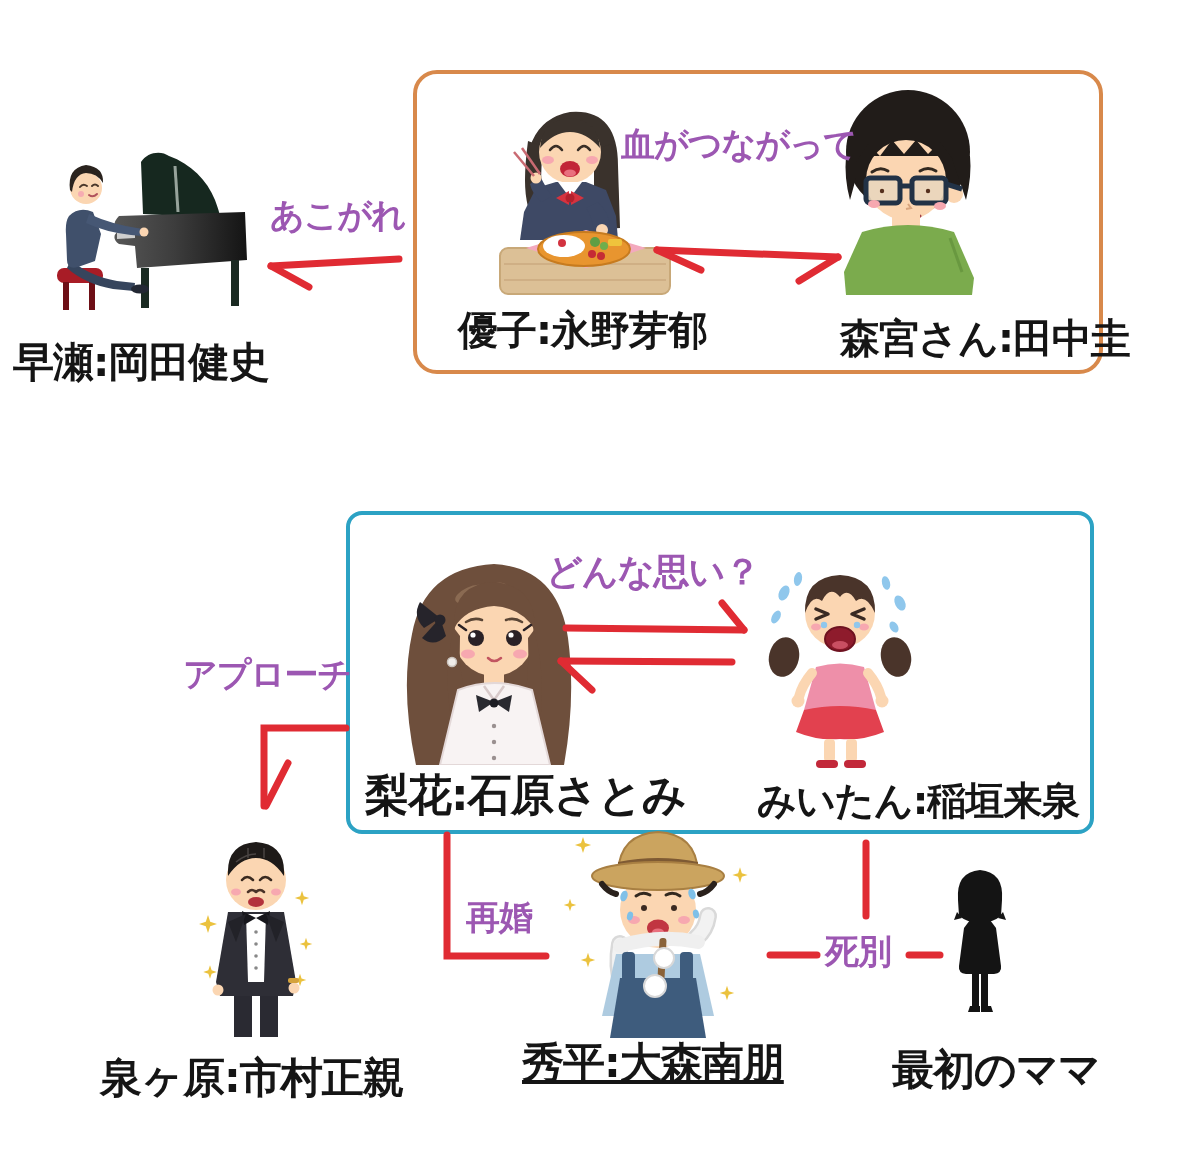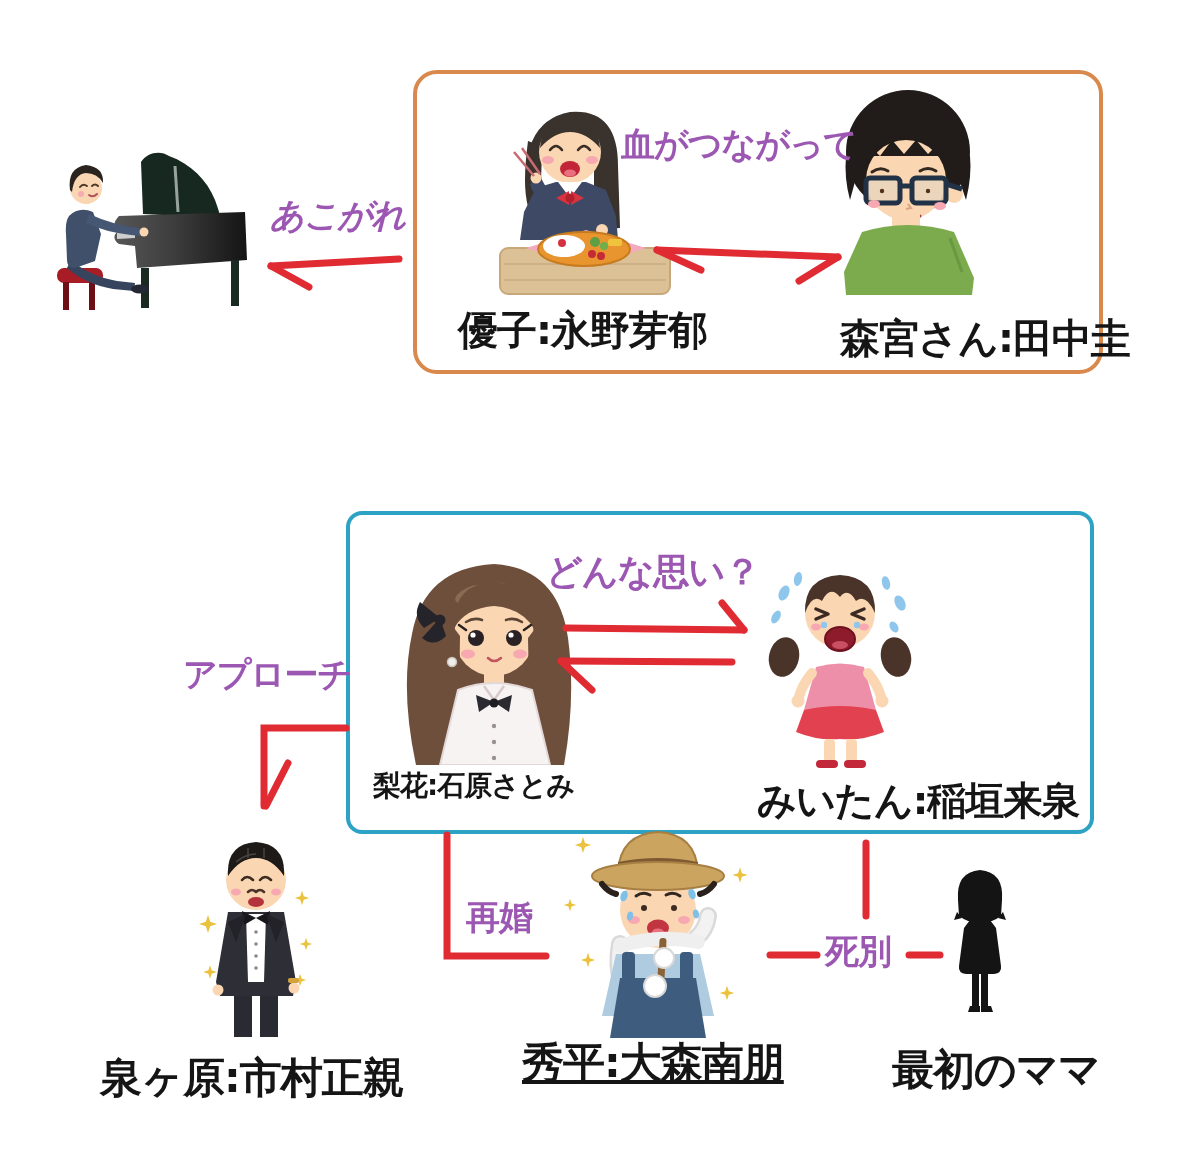--- a/index.html
+++ b/index.html
@@ -291,24 +291,25 @@
         <path d="M770 955 L817 955"></path>
         <path d="M909 955 L940 955"></path>
       </g>
     </g>
   </svg>
 
   <div class="plabel" style="left:621px;top:126px;font-size:34px;">血がつながって</div>
   <div class="nlabel" style="left:458px;top:308px;font-size:40px;">優子:永野芽郁</div>
   <div class="nlabel" style="left:817px;top:316px;font-size:40px;margin-left:23px;">森宮さん:田中圭</div>
 
-  <div class="plabel" style="left:270px;top:197px;font-size:34px;font-style:italic;">あこがれ</div>
+  <div class="plabel" style="left:270px;top:197px;font-size:34px;">あこがれ</div>
+  <div class="nlabel" style="left:13px;top:340px;font-size:41px;">早瀬:岡田健史</div>
 
   <div class="plabel" style="left:546px;top:552px;font-size:36px;">どんな思い？</div>
-  <div class="nlabel" style="left:373px;top:771px;font-size:28px;">梨花:石原さとみ</div>
+  <div class="nlabel" style="left:365px;top:771px;font-size:44px;">梨花:石原さとみ</div>
   <div class="nlabel" style="left:757px;top:780px;font-size:39px;">みいたん:稲垣来泉</div>
 
   <div class="plabel" style="left:183px;top:656px;font-size:34px;">アプローチ</div>
   <div class="nlabel" style="left:100px;top:1055px;font-size:42px;">泉ヶ原:市村正親</div>
 
   <div class="plabel" style="left:466px;top:899px;font-size:34px;">再婚</div>
   <div class="nlabel" style="left:522px;top:1040px;font-size:42px;text-decoration:underline;">秀平:大森南朋</div>
 
   <div class="plabel" style="left:825px;top:933px;font-size:34px;">死別</div>
   <div class="nlabel" style="left:892px;top:1047px;font-size:42px;">最初のママ</div>

